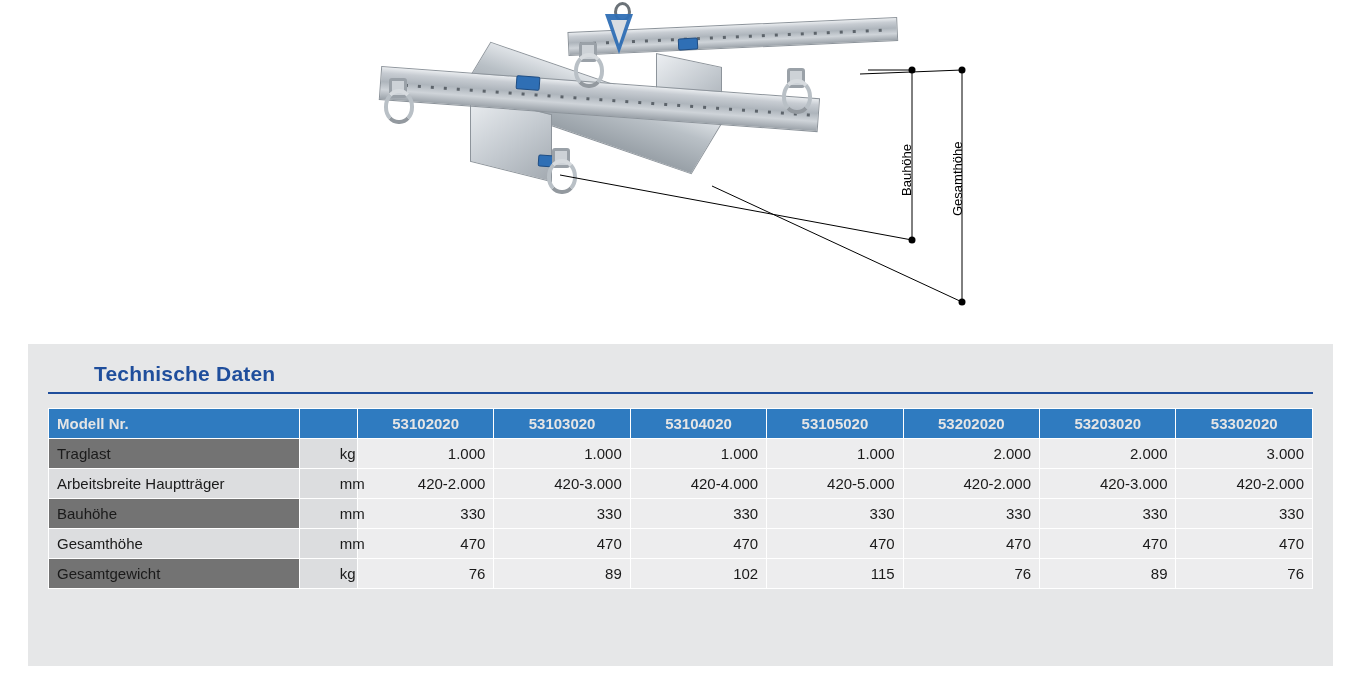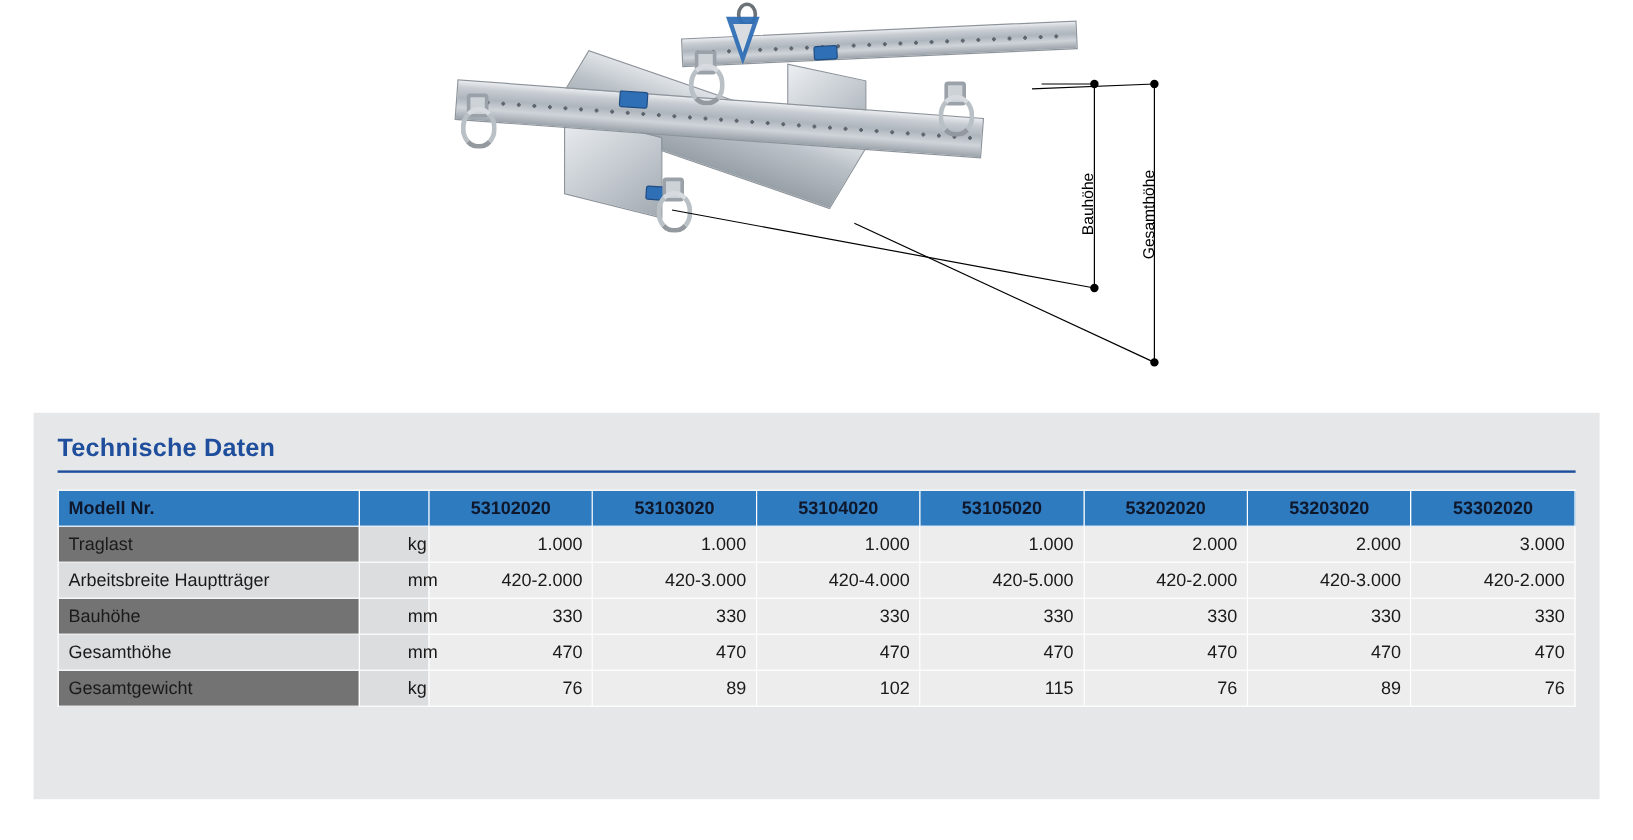--- a/index.html
+++ b/index.html
@@ -165,20 +165,21 @@
     width: 1305px;
     height: 322px;
     background: #e6e7e8;
   }
   .panel-title {
     font-size: 21px;
     font-weight: bold;
     color: #1f4e9c;
     padding: 18px 0 6px 20px;
     letter-spacing: .2px;
+    margin-left: 46px;
   }
   .panel-rule {
     height: 2px;
     background: #1f4e9c;
     margin: 0 20px 14px 20px;
   }
   table.spec {
     border-collapse: collapse;
     margin: 0 20px;
     width: 1265px;
@@ -187,21 +188,21 @@
     table-layout: fixed;
   }
   table.spec th, table.spec td {
     border: 1px solid #ffffff;
     height: 30px;
     padding: 0 8px;
     box-sizing: border-box;
   }
   thead th {
     background: #2f7bc0;
-    color: #0f172a;
+    color: #e5e5e5;
     font-weight: bold;
     font-size: 15px;
   }
   thead th.h-label { text-align: left; width: 250px; }
   thead th.h-unit { width: 58px; }
   thead th.h-model { text-align: center; width: 136px; }
   tbody td.c-label {
     background: #737373;
     text-align: left;
   }

